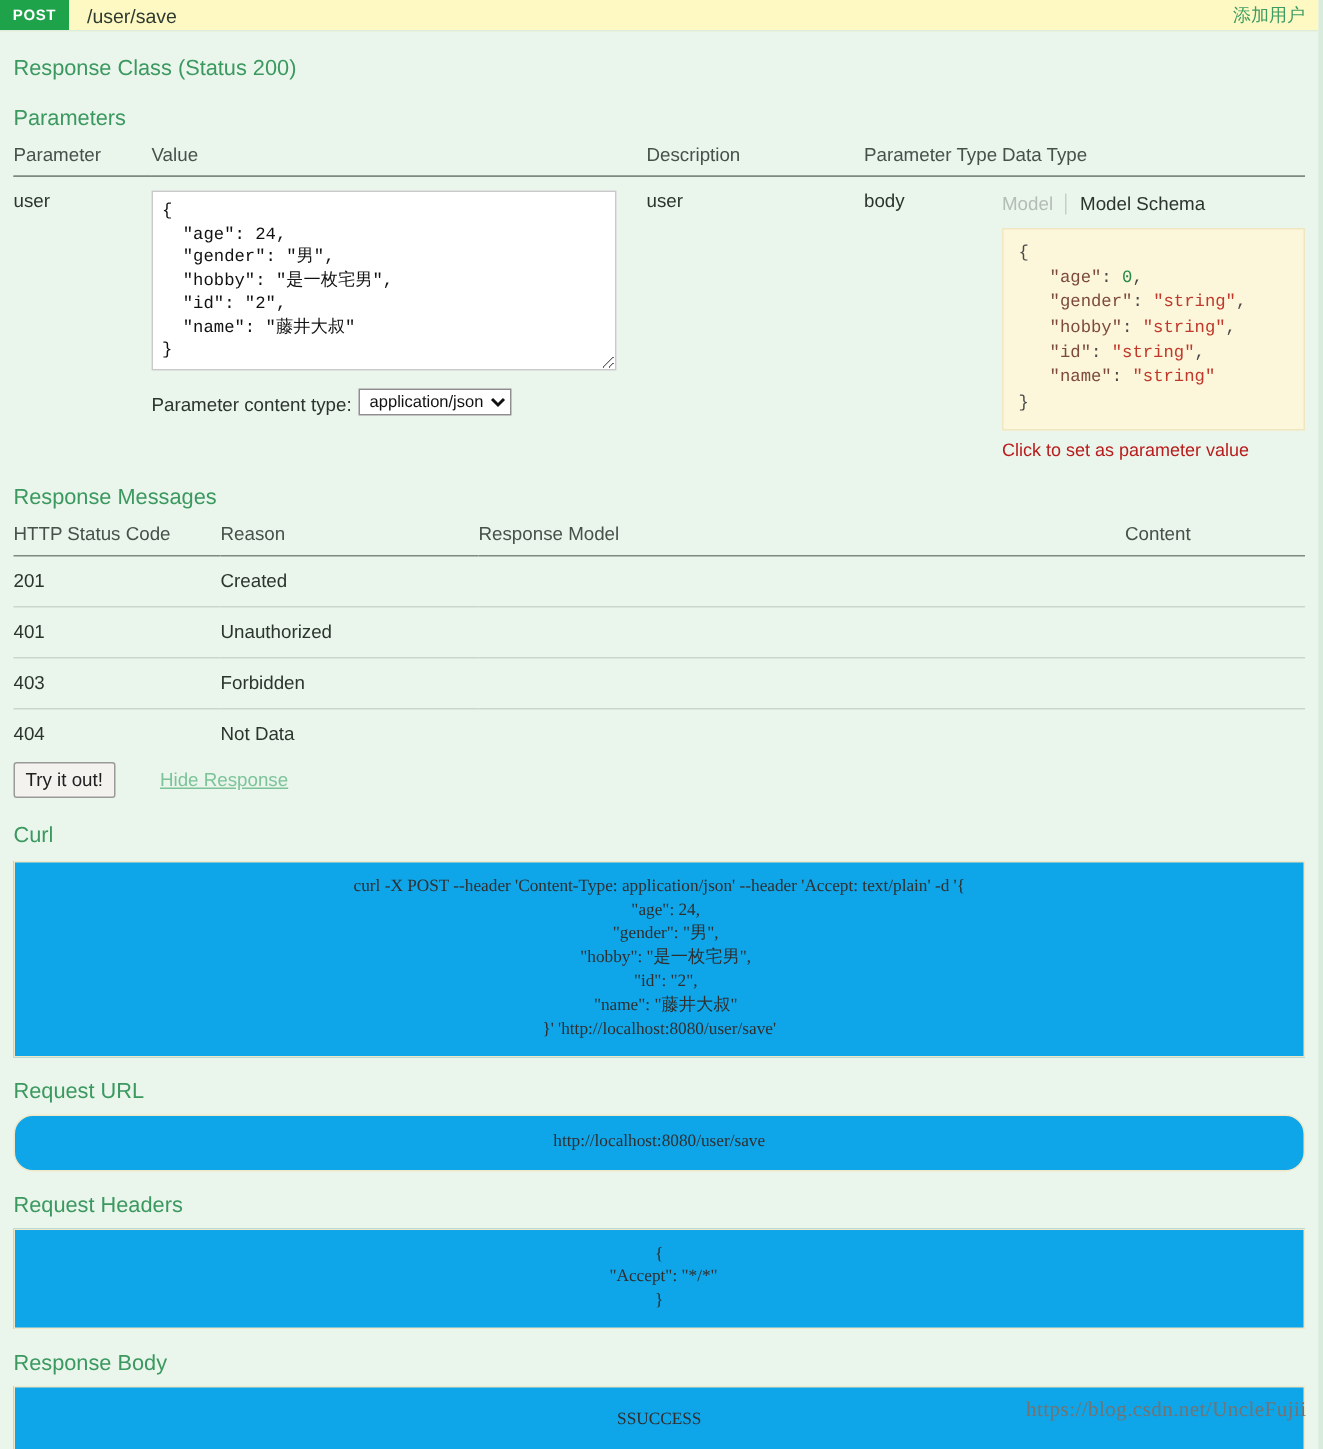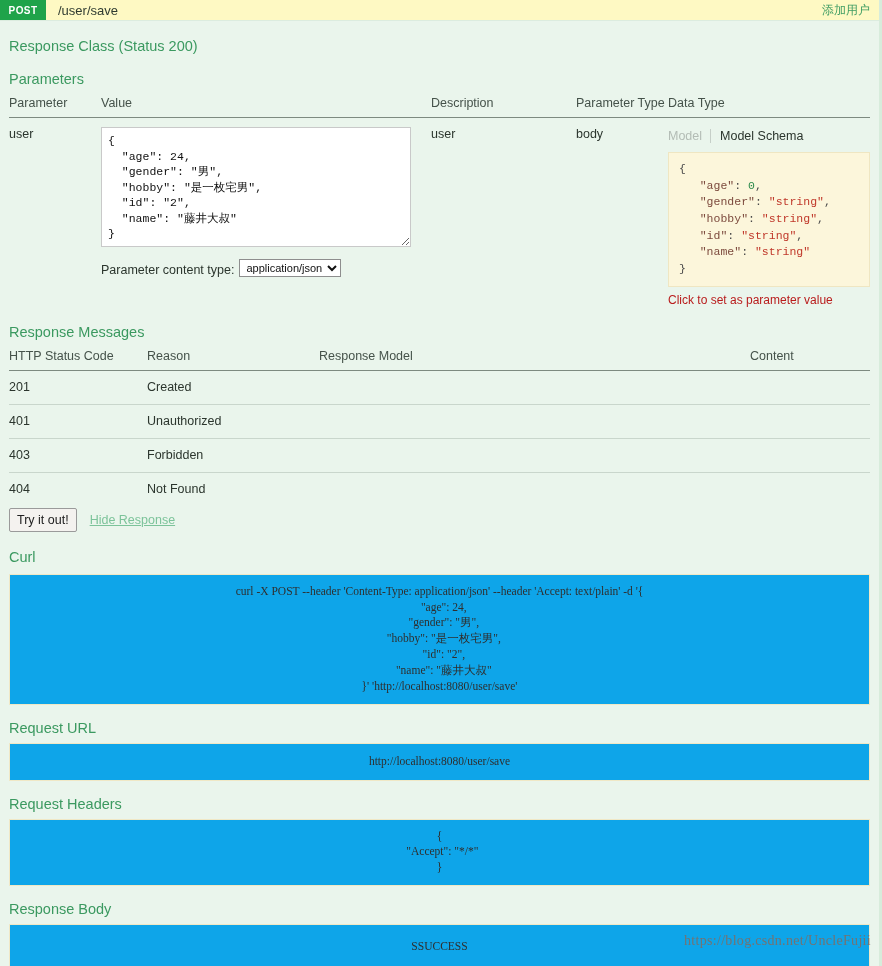--- a/index.html
+++ b/index.html
@@ -188,21 +188,21 @@
   }
   .respmsg tbody tr:last-child td { border-bottom: none; }
   .c-code  { width: 138px; }
   .c-reason{ width: 172px; }
   .c-model { width: auto; }
   .c-head  { width: 120px; text-align: left; }
 
   .actions {
     display: flex;
     align-items: center;
-    gap: 13px;
+    gap: 30px;
     margin-top: 2px;
   }
   button.tryit {
     font-family: "Liberation Sans", sans-serif;
     font-size: 12.5px;
     color: #202020;
     background: #f4f2ef;
     border: 1px solid #9a9a9a;
     border-radius: 2px;
     padding: 4px 7px;
@@ -222,21 +222,21 @@
     border: 1px solid #f0e8c6;
     padding: 9px 11px;
     font-family: Liberation Serif, serif;
     font-size: 11.5px;
     line-height: 1.38;
     color: #2f2f2f;
     white-space: pre;
     overflow: hidden;
     text-align: center;
   }
-  pre.one { padding: 10px 27px; }
+  pre.one { padding: 10px 27px; border-radius: 13px; }
   pre.tall { min-height: 56px; }
   pre.body-block { min-height: 50px; padding-top: 14px; }
 
   .watermark {
     position: absolute;
     right: 8px;
     bottom: 17px;
     font-size: 14px;
     color: #737373;
     letter-spacing: .3px;
@@ -348,21 +348,21 @@
             <td class="c-head"></td>
           </tr>
           <tr>
             <td>403</td>
             <td>Forbidden</td>
             <td></td>
             <td class="c-head"></td>
           </tr>
           <tr>
             <td>404</td>
-            <td>Not Found</td>
+            <td>Not Data</td>
             <td></td>
             <td class="c-head"></td>
           </tr>
         </tbody>
     </table>
 
     <div class="actions">
       <button class="tryit">Try it out!</button>
       <a class="hide-resp">Hide Response</a>
     </div>

